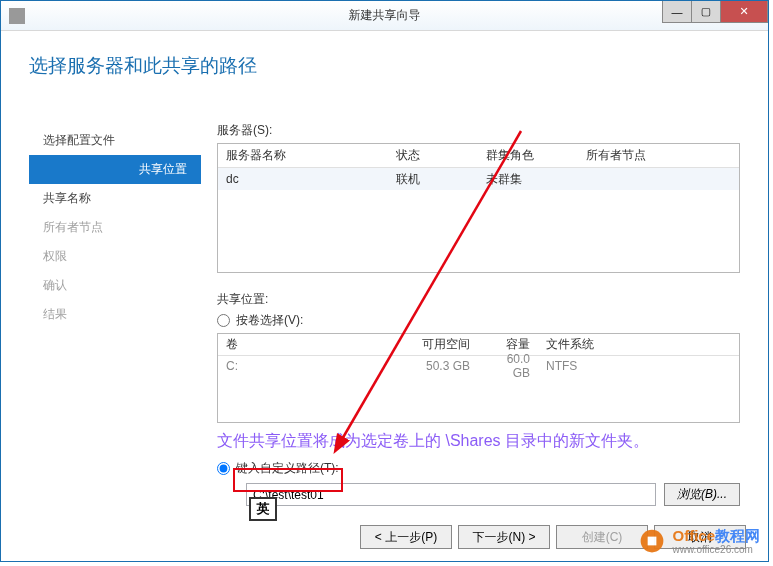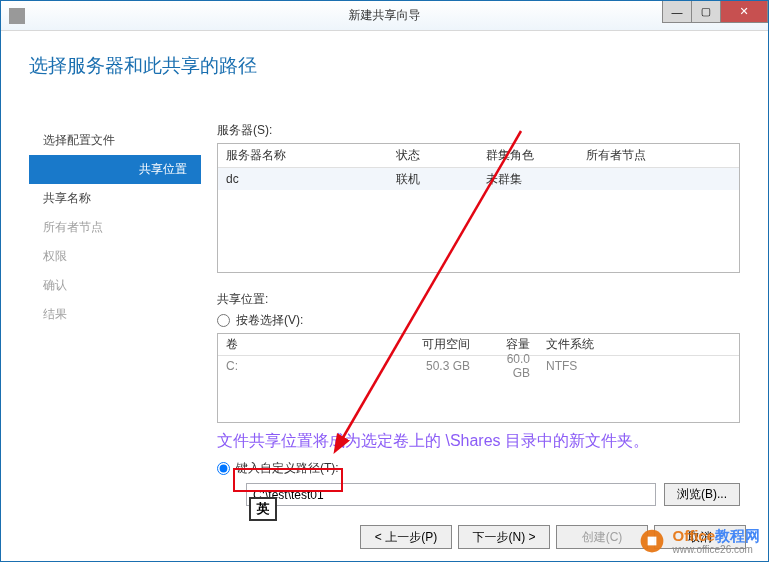--- a/index.html
+++ b/index.html
@@ -50,21 +50,21 @@
     .volume-table .row > div { padding: 0 8px; }
     .vc-vol { width: 190px; }
     .vc-free { width: 70px; text-align: right; }
     .vc-cap { width: 60px; text-align: right; }
     .vc-fs { width: 80px; }
     
     .helper-text { font-size: 16px; color: #8b5cf6; margin: 8px 0; }
     
     .path-row { display: flex; align-items: center; margin-top: 6px; gap: 8px; padding-left: 29px; }
     .path-input { flex: 1; height: 23px; border: 1px solid #abadb3; padding: 0 6px; font-size: 12px; }
-    .browse-btn { height: 23px; padding: 0 12px; font-size: 12px; border: 1px solid #888; background: #efefef; cursor: pointer; }
+    .browse-btn { height: 23px; padding: 0 12px; font-size: 12px; border: 1px solid #888; background: #efefef; cursor: pointer; font-style: italic; }
     
     .highlight-box { position: absolute; border: 2px solid #e30613; pointer-events: none; }
     .hl1 { left: 232px; top: 467px; width: 110px; height: 24px; }
     .ime-box { position: absolute; left: 248px; top: 496px; width: 28px; height: 24px; border: 2px solid #333; background: #fff; display: flex; align-items: center; justify-content: center; font-size: 13px; font-weight: bold; }
     
     .footer { position: absolute; bottom: 12px; right: 22px; display: flex; gap: 6px; }
     .footer button { width: 92px; height: 24px; font-size: 12px; border: 1px solid #888; background: #efefef; cursor: pointer; }
     .footer button:disabled { color: #a0a0a0; }
     
     .arrow-svg { position: absolute; left: 330px; top: 120px; pointer-events: none; }

